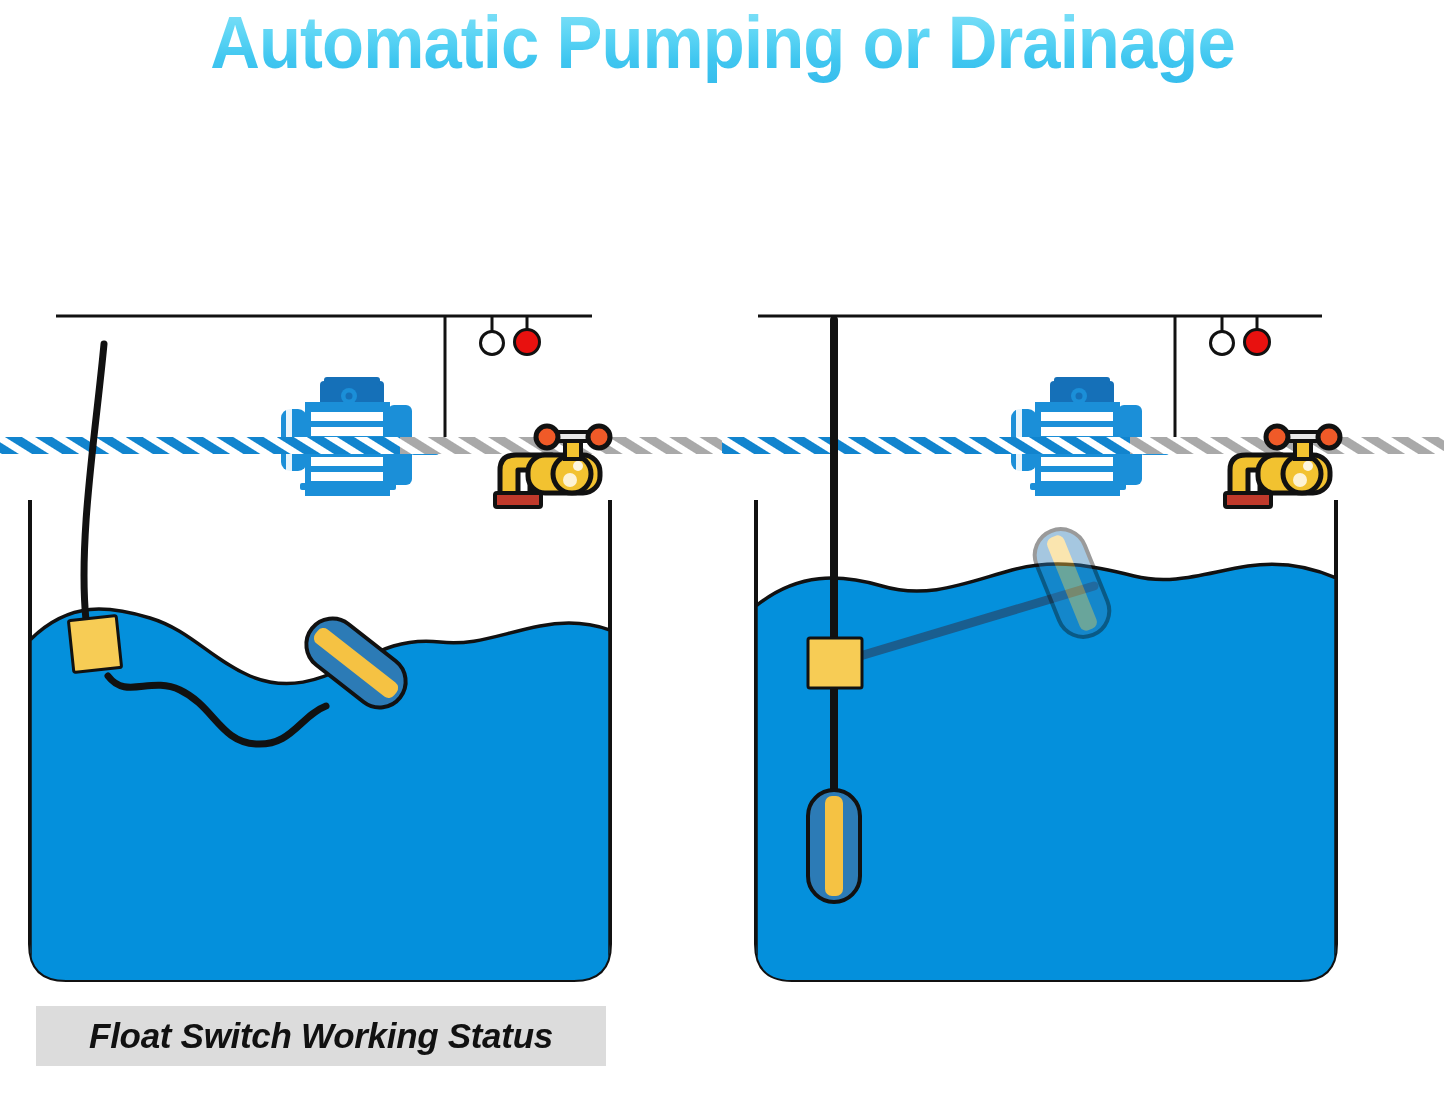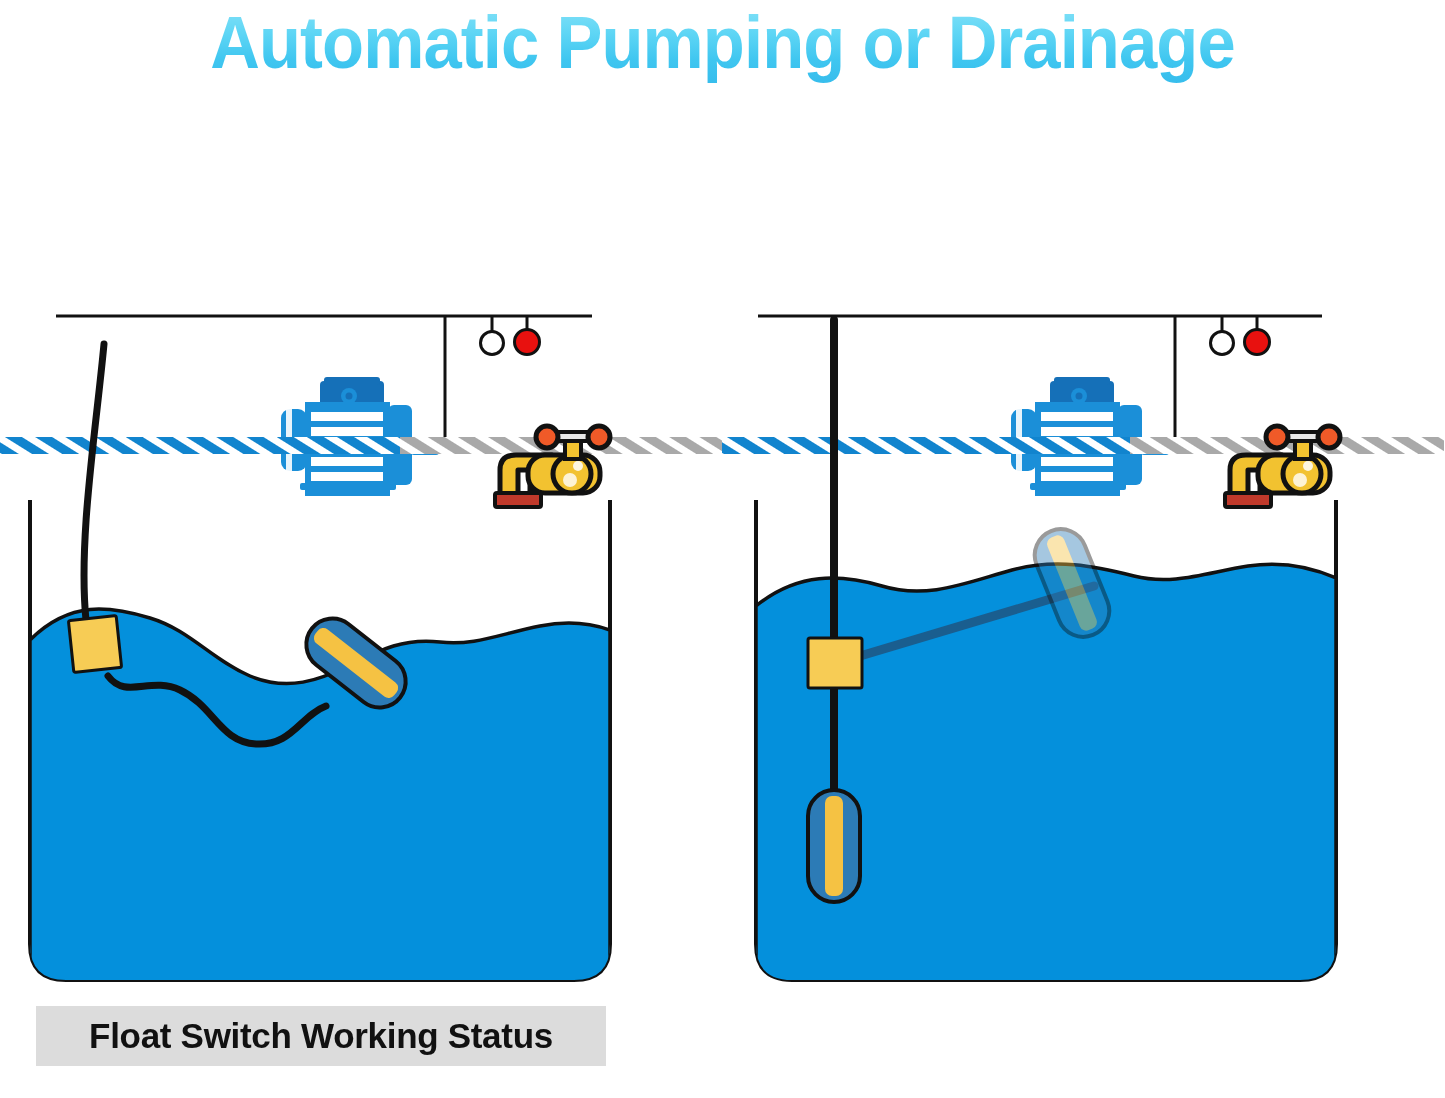--- a/index.html
+++ b/index.html
@@ -56,20 +56,21 @@
     align-items: center;
     justify-content: center;
   }
   .caption-text {
     font-family: "Liberation Sans", sans-serif;
     font-weight: bold;
     font-size: 35px;
     color: #111111;
     letter-spacing: -0.3px;
     white-space: nowrap;
+    font-style: italic;
   }
   #caption-left  { left: 36px;  top: 1006px; width: 570px; }
 </style>
 </head>
 <body>
 
 <div id="page-title">Automatic Pumping or Drainage</div>
 
 <div class="panel" id="panel-left">
   <svg class="stage" viewBox="0 0 722 1098">

